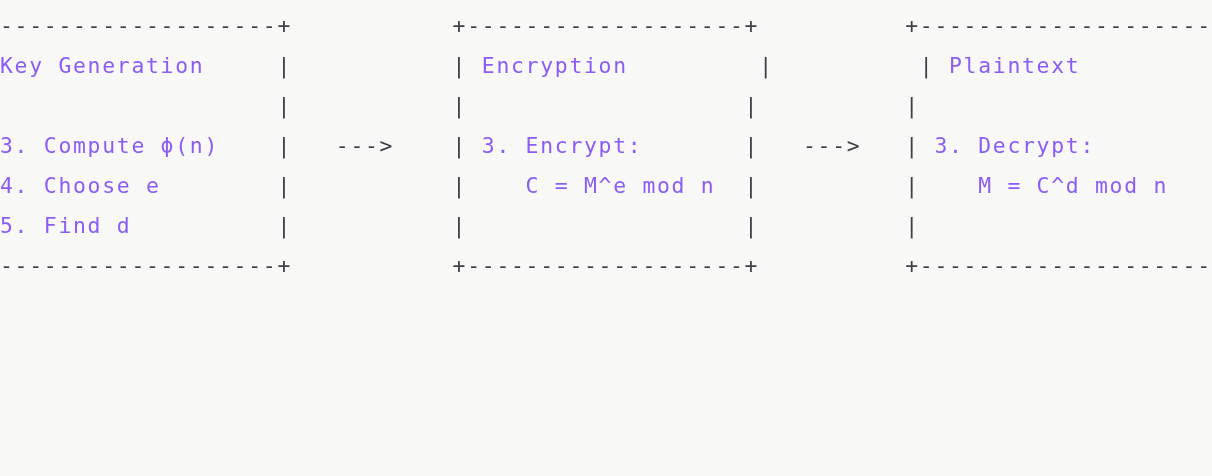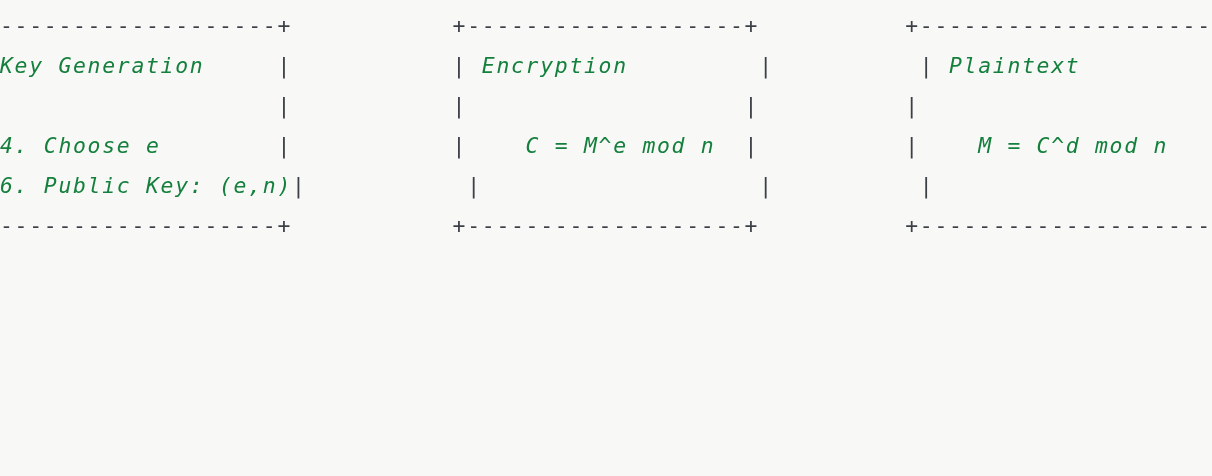--- a/index.html
+++ b/index.html
@@ -27,37 +27,37 @@
     font-size: 21.4px;
     line-height: 40px;
     letter-spacing: 0px;
     white-space: pre;
     color: #3b3f46;
     background: #f8f8f7;
     -webkit-font-smoothing: antialiased;
   }
   
   .lbl {
-    color: #15803d;
-    font-style: italic;
+    color: #8b5cf6;
   }
   .box {
     color: #3b3f46;
   }
   .arrow {
     color: #3b3f46;
   }
   .diagram-row {
     display: block;
     height: 40px;
   }
   .pad-top { height: 6px; display: block; }
 </style>
 </head>
 <body>
 
 <pre id="ascii-diagram" style="background: rgb(248, 248, 247); font-size: 21.4px; line-height: 40px; letter-spacing: 1.721px;"><span class="pad-top"></span><span class="diagram-row"><span class="box">-------------------+</span><span class="box">           </span><span class="box">+-------------------+</span><span class="box">          </span><span class="box">+--------------------</span>
 </span><span class="diagram-row"><span class="lbl">Key Generation</span><span class="box">     |</span><span class="box">           |</span><span class="lbl"> Encryption</span><span class="box">         |</span><span class="box">          |</span><span class="lbl"> Plaintext</span><span class="box"></span>
 </span><span class="diagram-row"><span class="box">                   |</span><span class="box">           |</span><span class="box">                   |</span><span class="box">          |</span>
+</span><span class="diagram-row"><span class="lbl">3. Compute ϕ(n)</span><span class="box">    |</span><span class="arrow">   ---&gt;    </span><span class="box">|</span><span class="lbl"> 3. Encrypt:</span><span class="box">       |</span><span class="arrow">   ---&gt;   </span><span class="box">|</span><span class="lbl"> 3. Decrypt:</span>
 </span><span class="diagram-row"><span class="lbl">4. Choose e</span><span class="box">        |</span><span class="box">           |</span><span class="lbl">    C = M^e mod n</span><span class="box">  |</span><span class="box">          |</span><span class="lbl">    M = C^d mod n</span>
-</span><span class="diagram-row"><span class="lbl">6. Public Key: (e,n)</span><span class="box">|</span><span class="box">           |</span><span class="box">                   |</span><span class="box">          |</span>
+</span><span class="diagram-row"><span class="lbl">5. Find d</span><span class="box">          |</span><span class="box">           |</span><span class="box">                   |</span><span class="box">          |</span>
 </span><span class="diagram-row"><span class="box">-------------------+</span><span class="box">           </span><span class="box">+-------------------+</span><span class="box">          </span><span class="box">+--------------------</span>
 </span></pre>
 
 </body></html>

